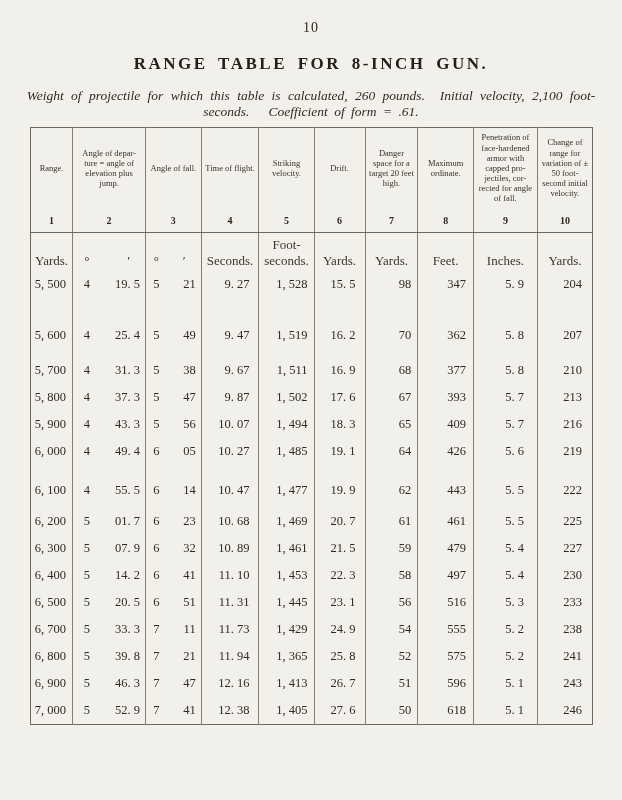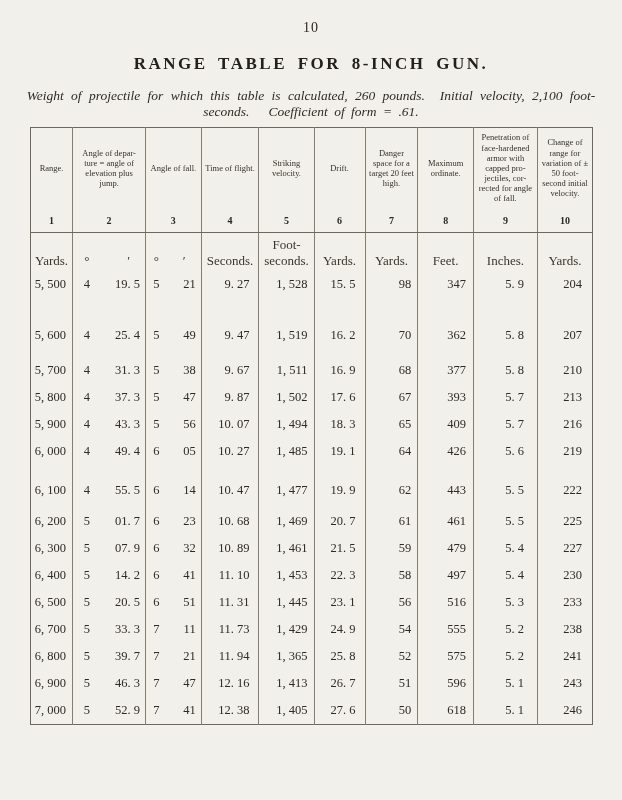--- a/index.html
+++ b/index.html
@@ -487,21 +487,21 @@
           <td class="num-val">54</td>
           <td class="num-val">555</td>
           <td class="num-val">5. 2</td>
           <td class="num-val">238</td>
         </tr>
         <tr class="data-row">
           <td class="num-val">6, 800</td>
           <td class="angle-cell">
             <div class="angle-wrap">
               <span class="a-deg">5</span>
-              <span class="a-min">39. 7</span>
+              <span class="a-min">39. 8</span>
             </div>
           </td>
           <td class="angle-cell">
             <div class="angle-wrap">
               <span class="a-deg">7</span>
               <span class="a-min">21</span>
             </div>
           </td>
           <td class="num-val">11. 94</td>
           <td class="num-val">1, 365</td>

